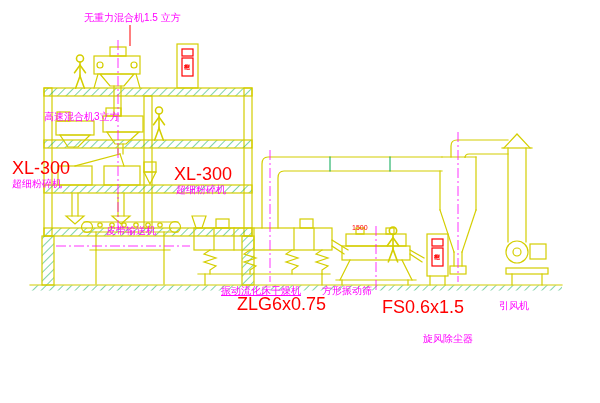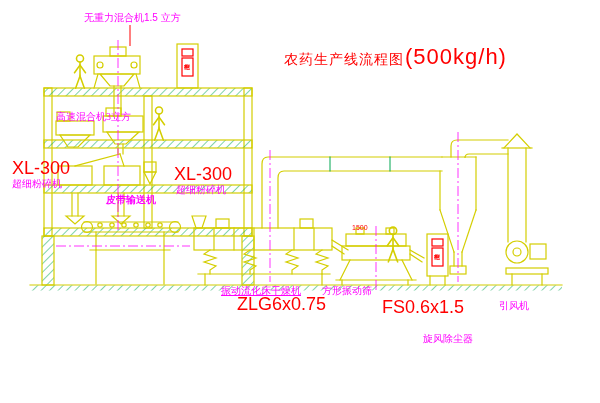--- a/index.html
+++ b/index.html
@@ -232,36 +232,32 @@
       <line x1="376" y1="226" x2="376" y2="290"></line>
       <line x1="458" y1="132" x2="458" y2="282"></line>
       <line x1="56" y1="246" x2="190" y2="246"></line>
     </g>
 
     <g stroke="#ff0000" stroke-width="1">
       <line x1="130" y1="25" x2="130" y2="46"></line>
     </g>
   </svg>
 
-  <div class="title">
-    <span class="title-main">农药生产线流程图</span>
-    <span class="title-cap">(500kg/h)</span>
-  </div>
 
   <div class="lbl magenta" style="left:84px;top:12px;text-align:right;">无重力混合机1.5 立方</div>
 
-  <div class="lbl magenta" style="left:56px;top:111px;font-family:Liberation Serif, serif;">高速混合机3立方</div>
+  <div class="lbl magenta" style="left:44px;top:111px;">高速混合机3立方</div>
 
   <div class="lbl red-model" style="left:12px;top:158px;">XL-300</div>
   <div class="lbl magenta" style="left:12px;top:178px;">超细粉碎机</div>
 
   <div class="lbl red-model" style="left:174px;top:164px;">XL-300</div>
   <div class="lbl magenta" style="left:176px;top:184px;">超细粉碎机</div>
 
-  <div class="lbl magenta" style="left:106px;top:194px;font-weight:bold;">皮带输送机</div>
+  <div class="lbl magenta" style="left:106px;top:225px;">皮带输送机</div>
 
   <div class="lbl magenta" style="left:221px;top:285px;text-decoration:underline;">振动流化床干燥机</div>
   <div class="lbl red-model" style="left:237px;top:294px;">ZLG6x0.75</div>
 
   <div class="lbl magenta" style="left:322px;top:285px;">方形振动筛</div>
   <div class="lbl red-model" style="left:335px;top:297px;margin-left:47px;">FS0.6x1.5</div>
   <div class="lbl red-small" style="left:352px;top:224px;">1500</div>
 
   <div class="lbl magenta" style="left:423px;top:287px;margin-top:46px;">旋风除尘器</div>
 

